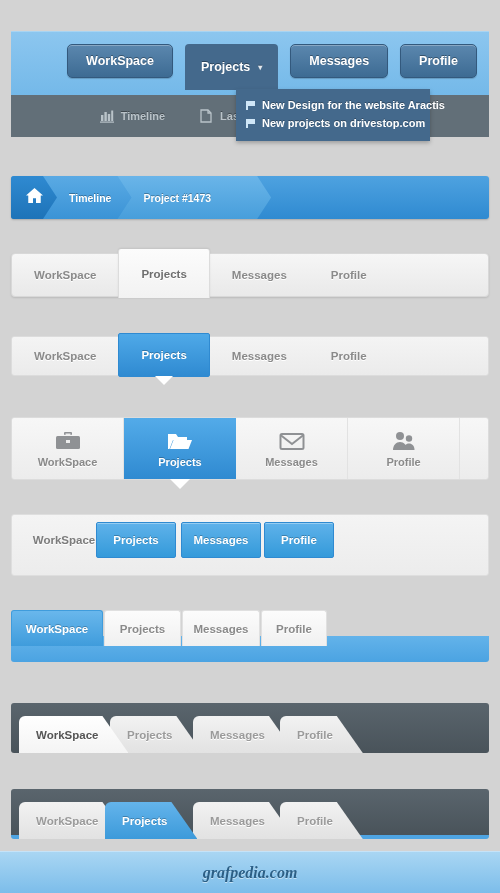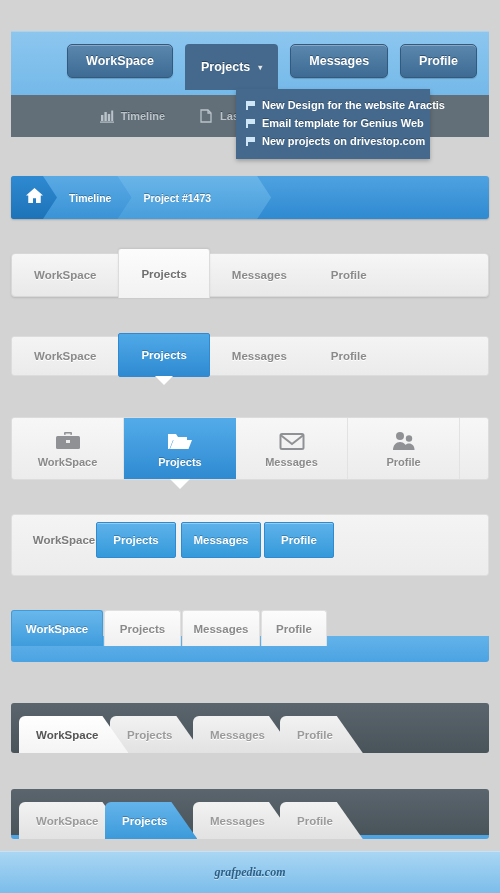--- a/index.html
+++ b/index.html
@@ -189,21 +189,21 @@
   .tF.white { background:linear-gradient(180deg,#ffffff 0%,#f4f4f4 100%); color:#555; text-shadow:0 1px 0 #fff;}
   .tF.grey  { background:linear-gradient(180deg,#f2f2f2 0%,#e2e2e2 100%); color:#9a9a9a; text-shadow:0 1px 0 #fff;}
   .tF.blue  { background:linear-gradient(180deg,#64b4eb 0%,#3c9ada 100%); color:#fff; text-shadow:0 -1px 0 rgba(0,0,0,.25);}
 
   
   .footer { position:absolute; left:0; top:851px; width:500px; height:42px;
     background:linear-gradient(180deg,#a9d6f3 0%,#7cbdea 100%);
     border-top:1px solid #c5e3f8;
     display:flex; align-items:center; justify-content:center; }
   .footer .txt { font-family:"Liberation Serif", serif; font-style:italic;
-    font-size:12px; font-weight:bold; color:#2b5f86; text-shadow:0 1px 0 rgba(255,255,255,.5); }
+    font-size:16px; font-weight:bold; color:#2b5f86; text-shadow:0 1px 0 rgba(255,255,255,.5); }
 </style>
 </head>
 <body>
 
 <div class="page">
 
   <div class="sec-header">
     <div class="btnrow">
       <div class="gbtn">
         <span>WorkSpace</span>
@@ -255,24 +255,20 @@
     </div>
   </div>
 
   <div class="dropdown">
     <div class="dd-item">
       <span class="flag"></span>
       <span>New Design for the website Aractis</span>
     </div>
     <div class="dd-item">
       <span class="flag"></span>
-      <span>Email template for Genius Web</span>
-    </div>
-    <div class="dd-item">
-      <span class="flag"></span>
       <span>New projects on drivestop.com</span>
     </div>
   </div>
 
   <div class="sec-crumb">
     <div class="crumb-home">
       <span>
         <svg viewBox="0 0 20 18" width="19" height="17">
             <path fill="#fff" d="M10 1L1 9h2.4v8h5V12h3.2v5h5V9H19z"></path>
           </svg>

